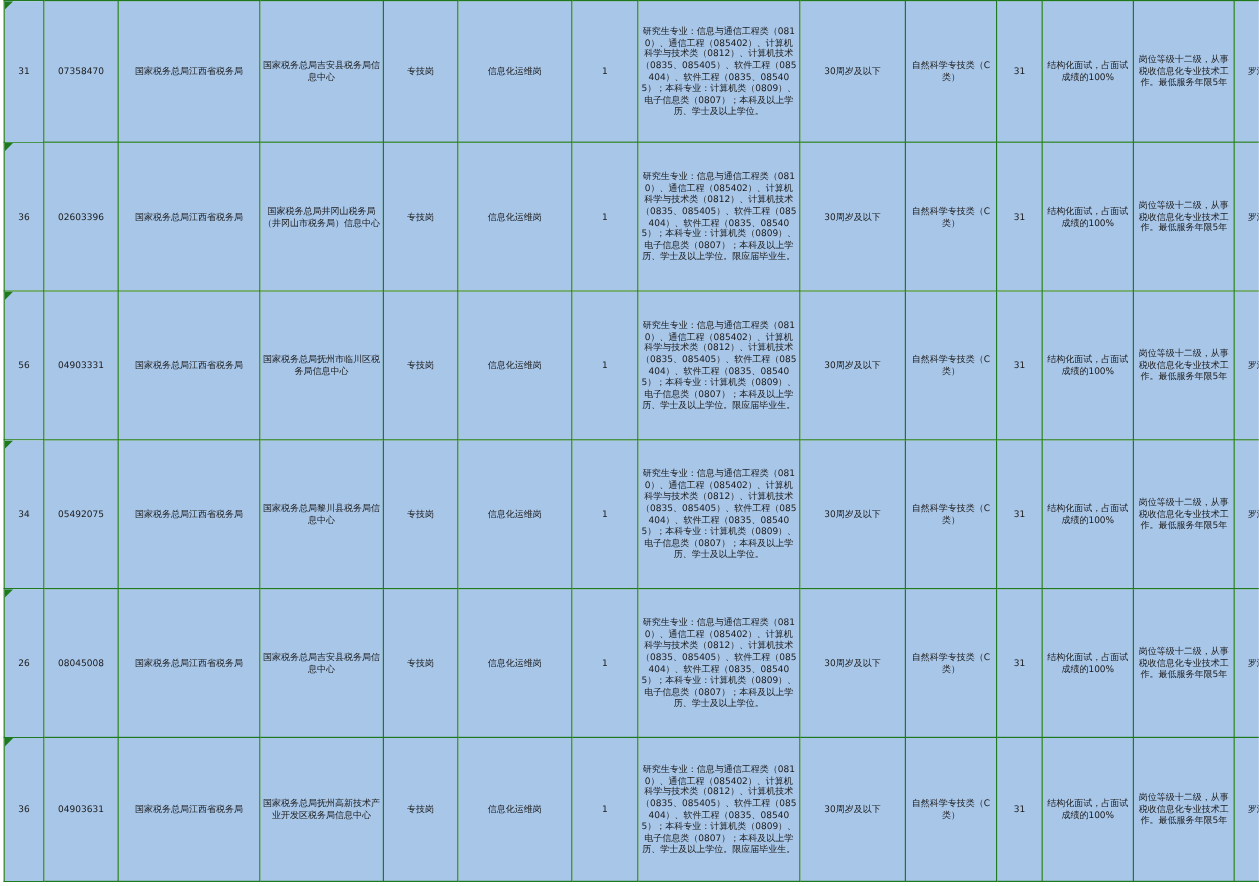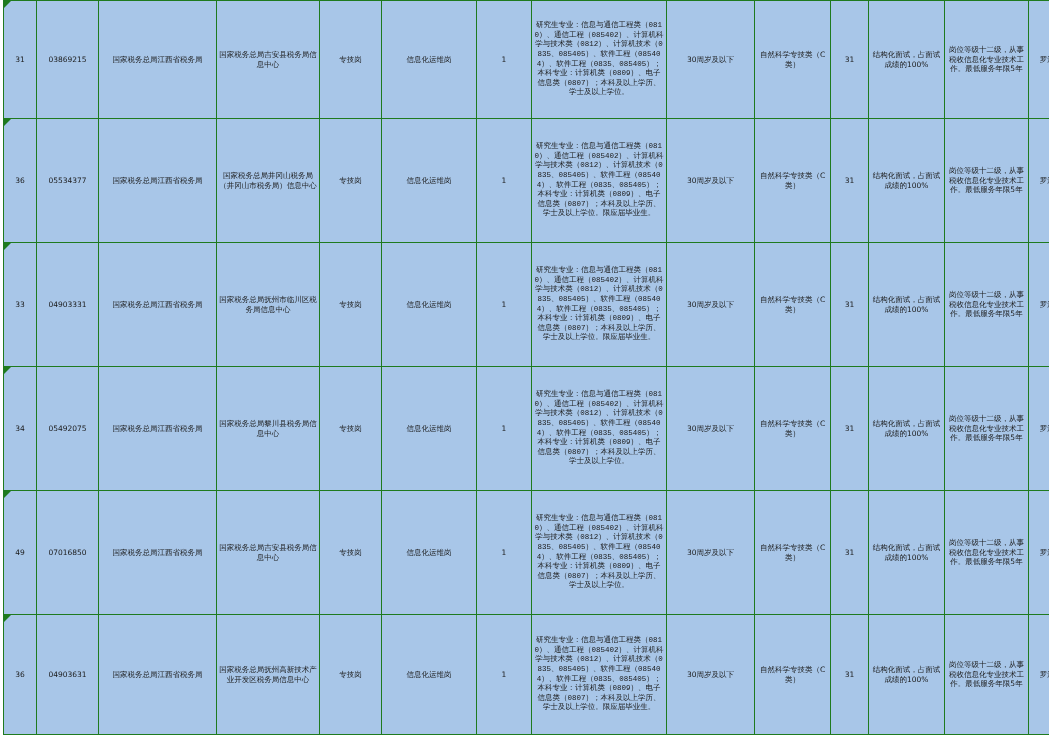--- a/index.html
+++ b/index.html
@@ -50,21 +50,20 @@
   td.c-score    { width: 38px; }
   td.c-ratio    { width: 76px; }
   td.c-remark   { width: 84px; margin-left: 23px; }
   td.c-person   { width: 45px; }
 
   td.major-cell {
     text-align: left;
     padding: 3px 4px;
     line-height: 1.34;
     font-size: 7.3px;
-    font-family: Liberation Mono, monospace;
   }
   .corner-flag {
     position: relative;
   }
   .corner-flag::before {
     content: "";
     position: absolute;
     top: 0;
     left: 0;
     width: 0;
@@ -91,56 +90,56 @@
         <col style="width:76px">
         <col style="width:38px">
         <col style="width:76px">
       <col style="width:84px">
         <col style="width:45px">
     </colgroup>
     <tbody>
 
       <tr style="height:118px">
         <td class="c-idx corner-flag">31</td>
-        <td class="c-code">03869215</td>
+        <td class="c-code">07358470</td>
         <td class="c-unit">国家税务总局江西省税务局</td>
         <td class="c-dept">国家税务总局吉安县税务局信息中心</td>
         <td class="c-post">专技岗</td>
         <td class="c-name">信息化运维岗</td>
         <td class="c-num">1</td>
         <td class="c-major major-cell">研究生专业：信息与通信工程类（0810）、通信工程（085402）、计算机科学与技术类（0812）、计算机技术（0835、085405）、软件工程（085404）、软件工程（0835、085405）；本科专业：计算机类（0809）、电子信息类（0807）；本科及以上学历、学士及以上学位。</td>
         <td class="c-age">30周岁及以下</td>
         <td class="c-subject">自然科学专技类（C类）</td>
         <td class="c-score">31</td>
         <td class="c-ratio">结构化面试，占面试成绩的100%</td>
         <td class="c-remark">岗位等级十二级，从事税收信息化专业技术工作。最低服务年限5年</td>
         <td class="c-person">罗涛华</td>
 
       </tr>
 
       <tr style="height:124px">
         <td class="c-idx corner-flag">36</td>
-        <td class="c-code">05534377</td>
+        <td class="c-code">02603396</td>
         <td class="c-unit">国家税务总局江西省税务局</td>
         <td class="c-dept">国家税务总局井冈山税务局（井冈山市税务局）信息中心</td>
         <td class="c-post">专技岗</td>
         <td class="c-name">信息化运维岗</td>
         <td class="c-num">1</td>
         <td class="c-major major-cell">研究生专业：信息与通信工程类（0810）、通信工程（085402）、计算机科学与技术类（0812）、计算机技术（0835、085405）、软件工程（085404）、软件工程（0835、085405）；本科专业：计算机类（0809）、电子信息类（0807）；本科及以上学历、学士及以上学位。限应届毕业生。</td>
         <td class="c-age">30周岁及以下</td>
         <td class="c-subject">自然科学专技类（C类）</td>
         <td class="c-score">31</td>
         <td class="c-ratio">结构化面试，占面试成绩的100%</td>
         <td class="c-remark">岗位等级十二级，从事税收信息化专业技术工作。最低服务年限5年</td>
         <td class="c-person">罗涛华</td>
 
       </tr>
 
       <tr style="height:124px">
-        <td class="c-idx corner-flag">33</td>
+        <td class="c-idx corner-flag">56</td>
         <td class="c-code">04903331</td>
         <td class="c-unit">国家税务总局江西省税务局</td>
         <td class="c-dept">国家税务总局抚州市临川区税务局信息中心</td>
         <td class="c-post">专技岗</td>
         <td class="c-name">信息化运维岗</td>
         <td class="c-num">1</td>
         <td class="c-major major-cell">研究生专业：信息与通信工程类（0810）、通信工程（085402）、计算机科学与技术类（0812）、计算机技术（0835、085405）、软件工程（085404）、软件工程（0835、085405）；本科专业：计算机类（0809）、电子信息类（0807）；本科及以上学历、学士及以上学位。限应届毕业生。</td>
         <td class="c-age">30周岁及以下</td>
         <td class="c-subject">自然科学专技类（C类）</td>
         <td class="c-score">31</td>
@@ -162,22 +161,22 @@
         <td class="c-age">30周岁及以下</td>
         <td class="c-subject">自然科学专技类（C类）</td>
         <td class="c-score">31</td>
         <td class="c-ratio">结构化面试，占面试成绩的100%</td>
         <td class="c-remark">岗位等级十二级，从事税收信息化专业技术工作。最低服务年限5年</td>
         <td class="c-person">罗涛华</td>
 
       </tr>
 
       <tr style="height:124px">
-        <td class="c-idx corner-flag">49</td>
-        <td class="c-code">07016850</td>
+        <td class="c-idx corner-flag">26</td>
+        <td class="c-code">08045008</td>
         <td class="c-unit">国家税务总局江西省税务局</td>
         <td class="c-dept">国家税务总局吉安县税务局信息中心</td>
         <td class="c-post">专技岗</td>
         <td class="c-name">信息化运维岗</td>
         <td class="c-num">1</td>
         <td class="c-major major-cell">研究生专业：信息与通信工程类（0810）、通信工程（085402）、计算机科学与技术类（0812）、计算机技术（0835、085405）、软件工程（085404）、软件工程（0835、085405）；本科专业：计算机类（0809）、电子信息类（0807）；本科及以上学历、学士及以上学位。</td>
         <td class="c-age">30周岁及以下</td>
         <td class="c-subject">自然科学专技类（C类）</td>
         <td class="c-score">31</td>
         <td class="c-ratio">结构化面试，占面试成绩的100%</td>

